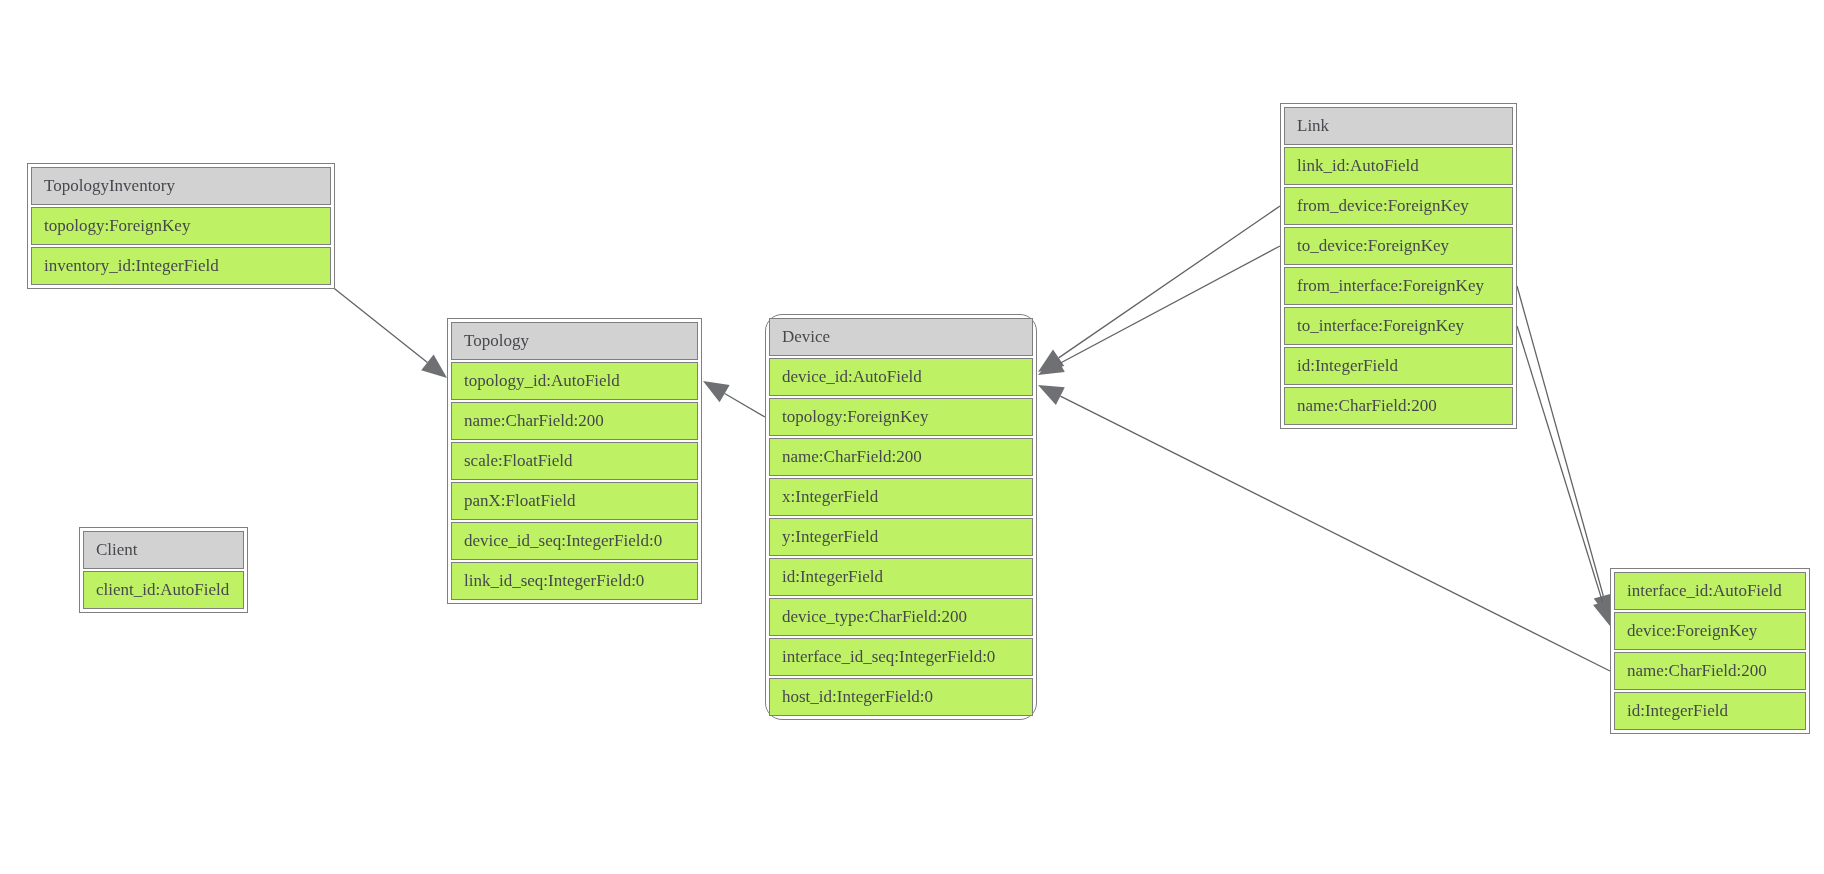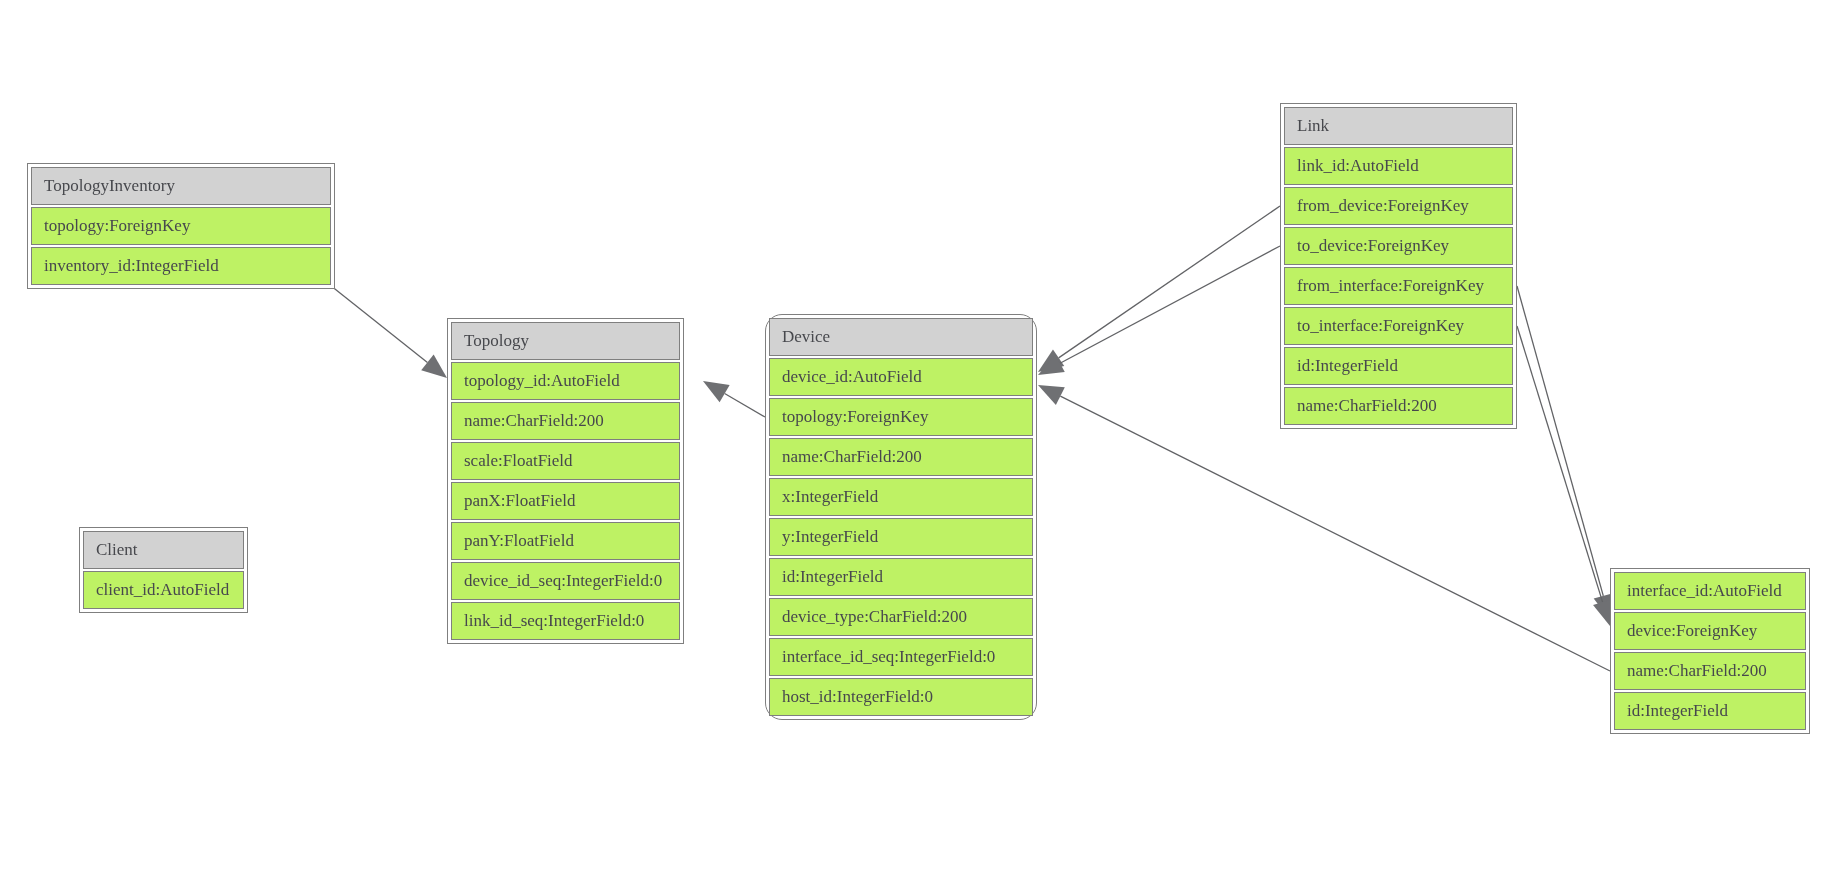--- a/index.html
+++ b/index.html
@@ -28,21 +28,21 @@
     margin-top:2px;
     white-space:nowrap;
     font-size:17px;
     color:#47484d;
     background:#bef264;
   }
   .cell:first-child{margin-top:0;}
   .head{background:#d2d2d2;}
   
   #e-topologyinventory{left:19px;  top:163px; width:308px;margin-left:8px;}
-  #e-topology         {left:447px; top:318px; width:237px;}
+  #e-topology         {left:447px; top:318px; width:255px;}
   #e-client           {left:79px;  top:527px; width:169px;}
   #e-device           {left:765px; top:314px; width:272px;border-radius:17px;}
   #e-link             {left:1280px;top:103px; width:237px;}
   #e-interface        {left:1610px;top:568px; width:200px;}
 </style>
 </head>
 <body>
 
 <div class="stage">
 
@@ -68,21 +68,20 @@
     <div class="cell">topology:ForeignKey</div>
     <div class="cell">inventory_id:IntegerField</div>
   </div>
 
   <div class="entity" id="e-topology">
     <div class="cell head">Topology</div>
     <div class="cell">topology_id:AutoField</div>
     <div class="cell">name:CharField:200</div>
     <div class="cell">scale:FloatField</div>
     <div class="cell">panX:FloatField</div>
-    <div class="cell">panY:FloatField</div>
     <div class="cell">device_id_seq:IntegerField:0</div>
     <div class="cell">link_id_seq:IntegerField:0</div>
   </div>
 
   <div class="entity" id="e-client">
     <div class="cell head">Client</div>
     <div class="cell">client_id:AutoField</div>
   </div>
 
   <div class="entity" id="e-device">

